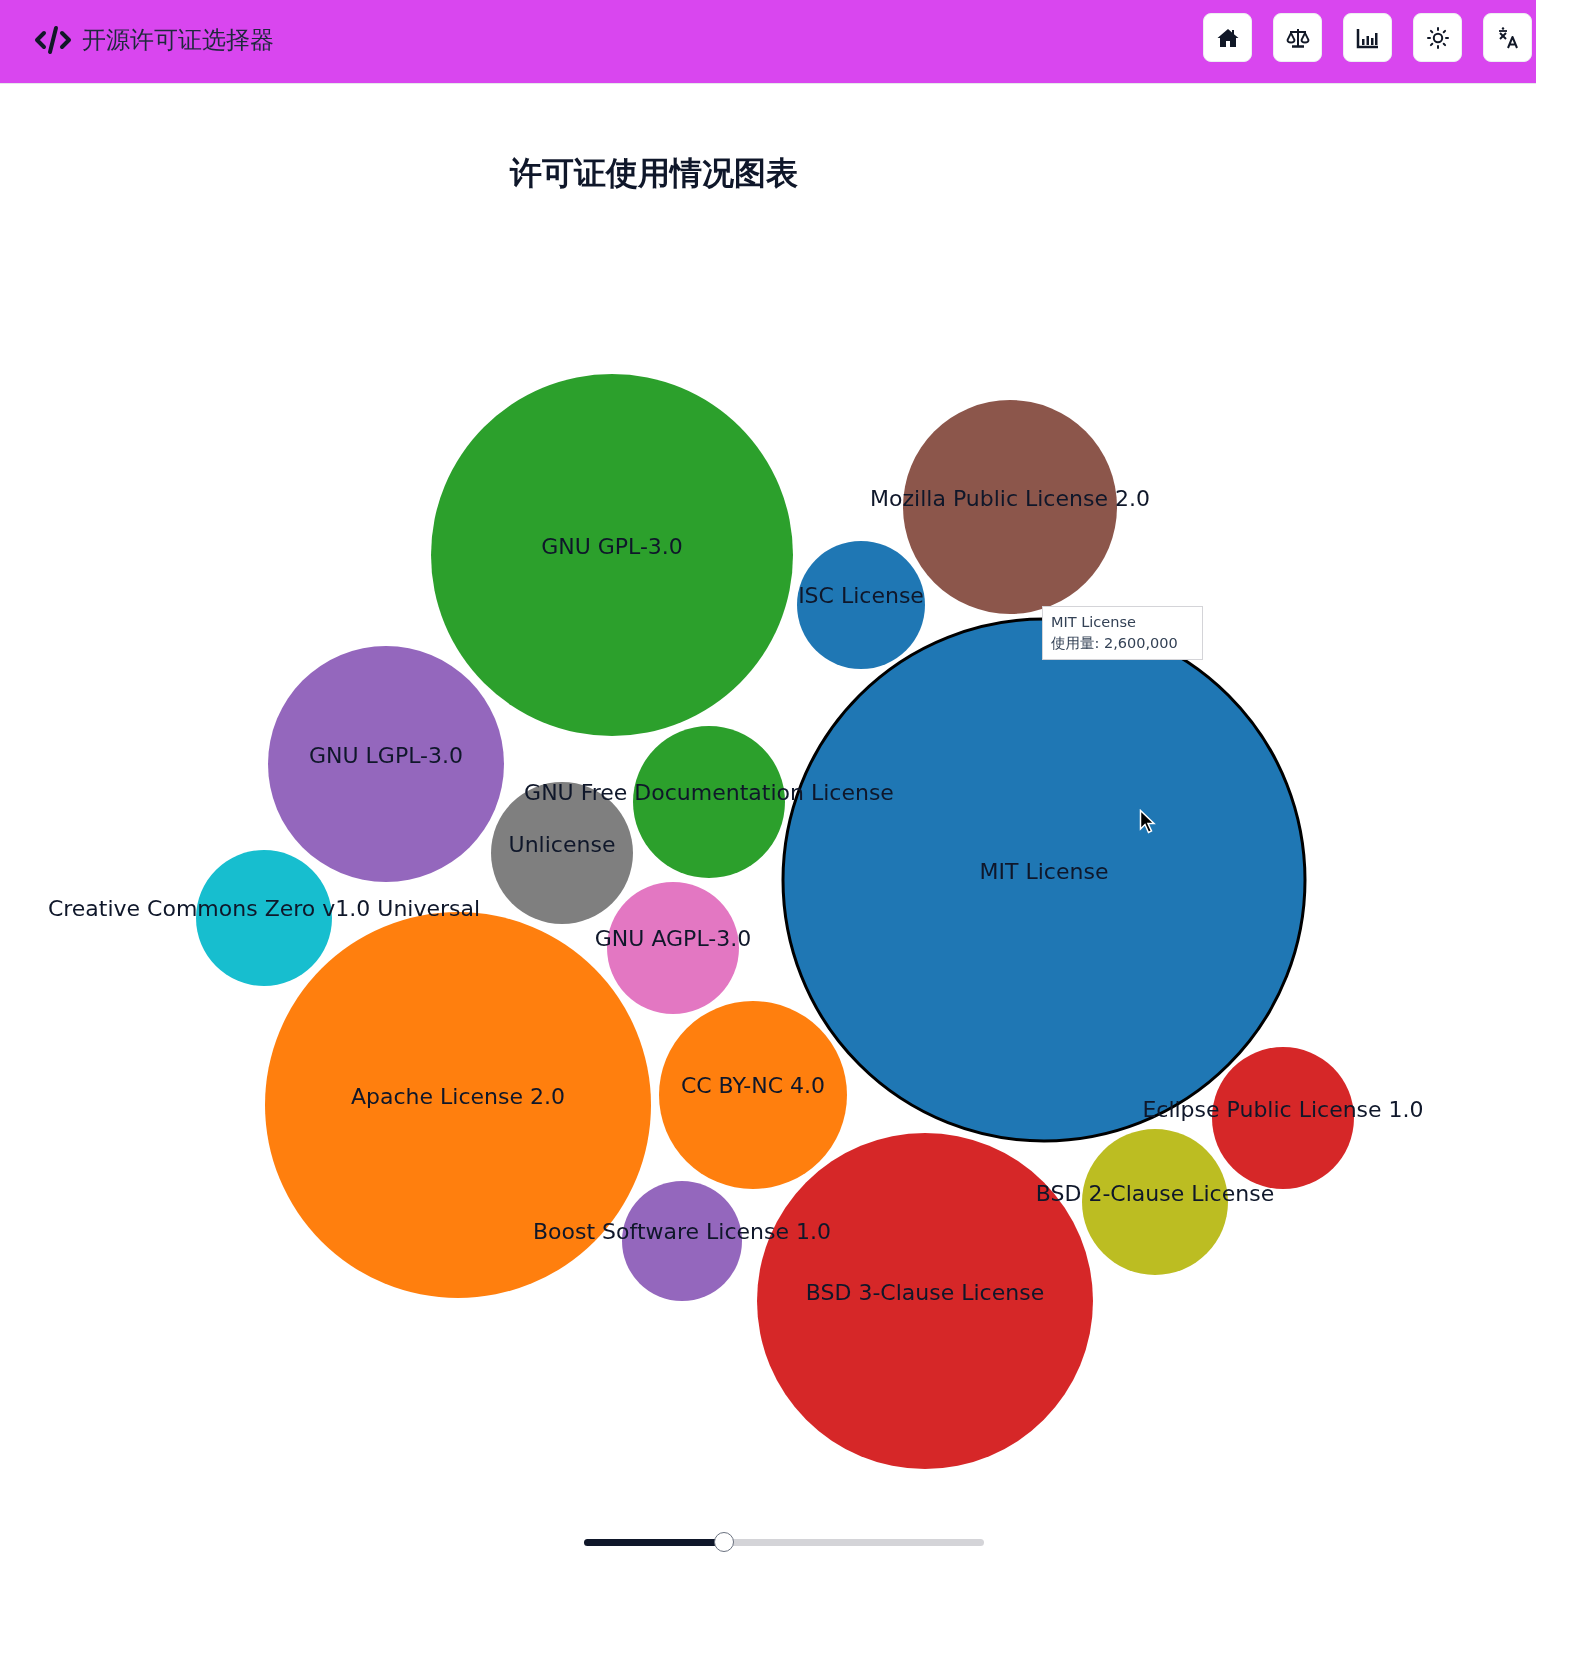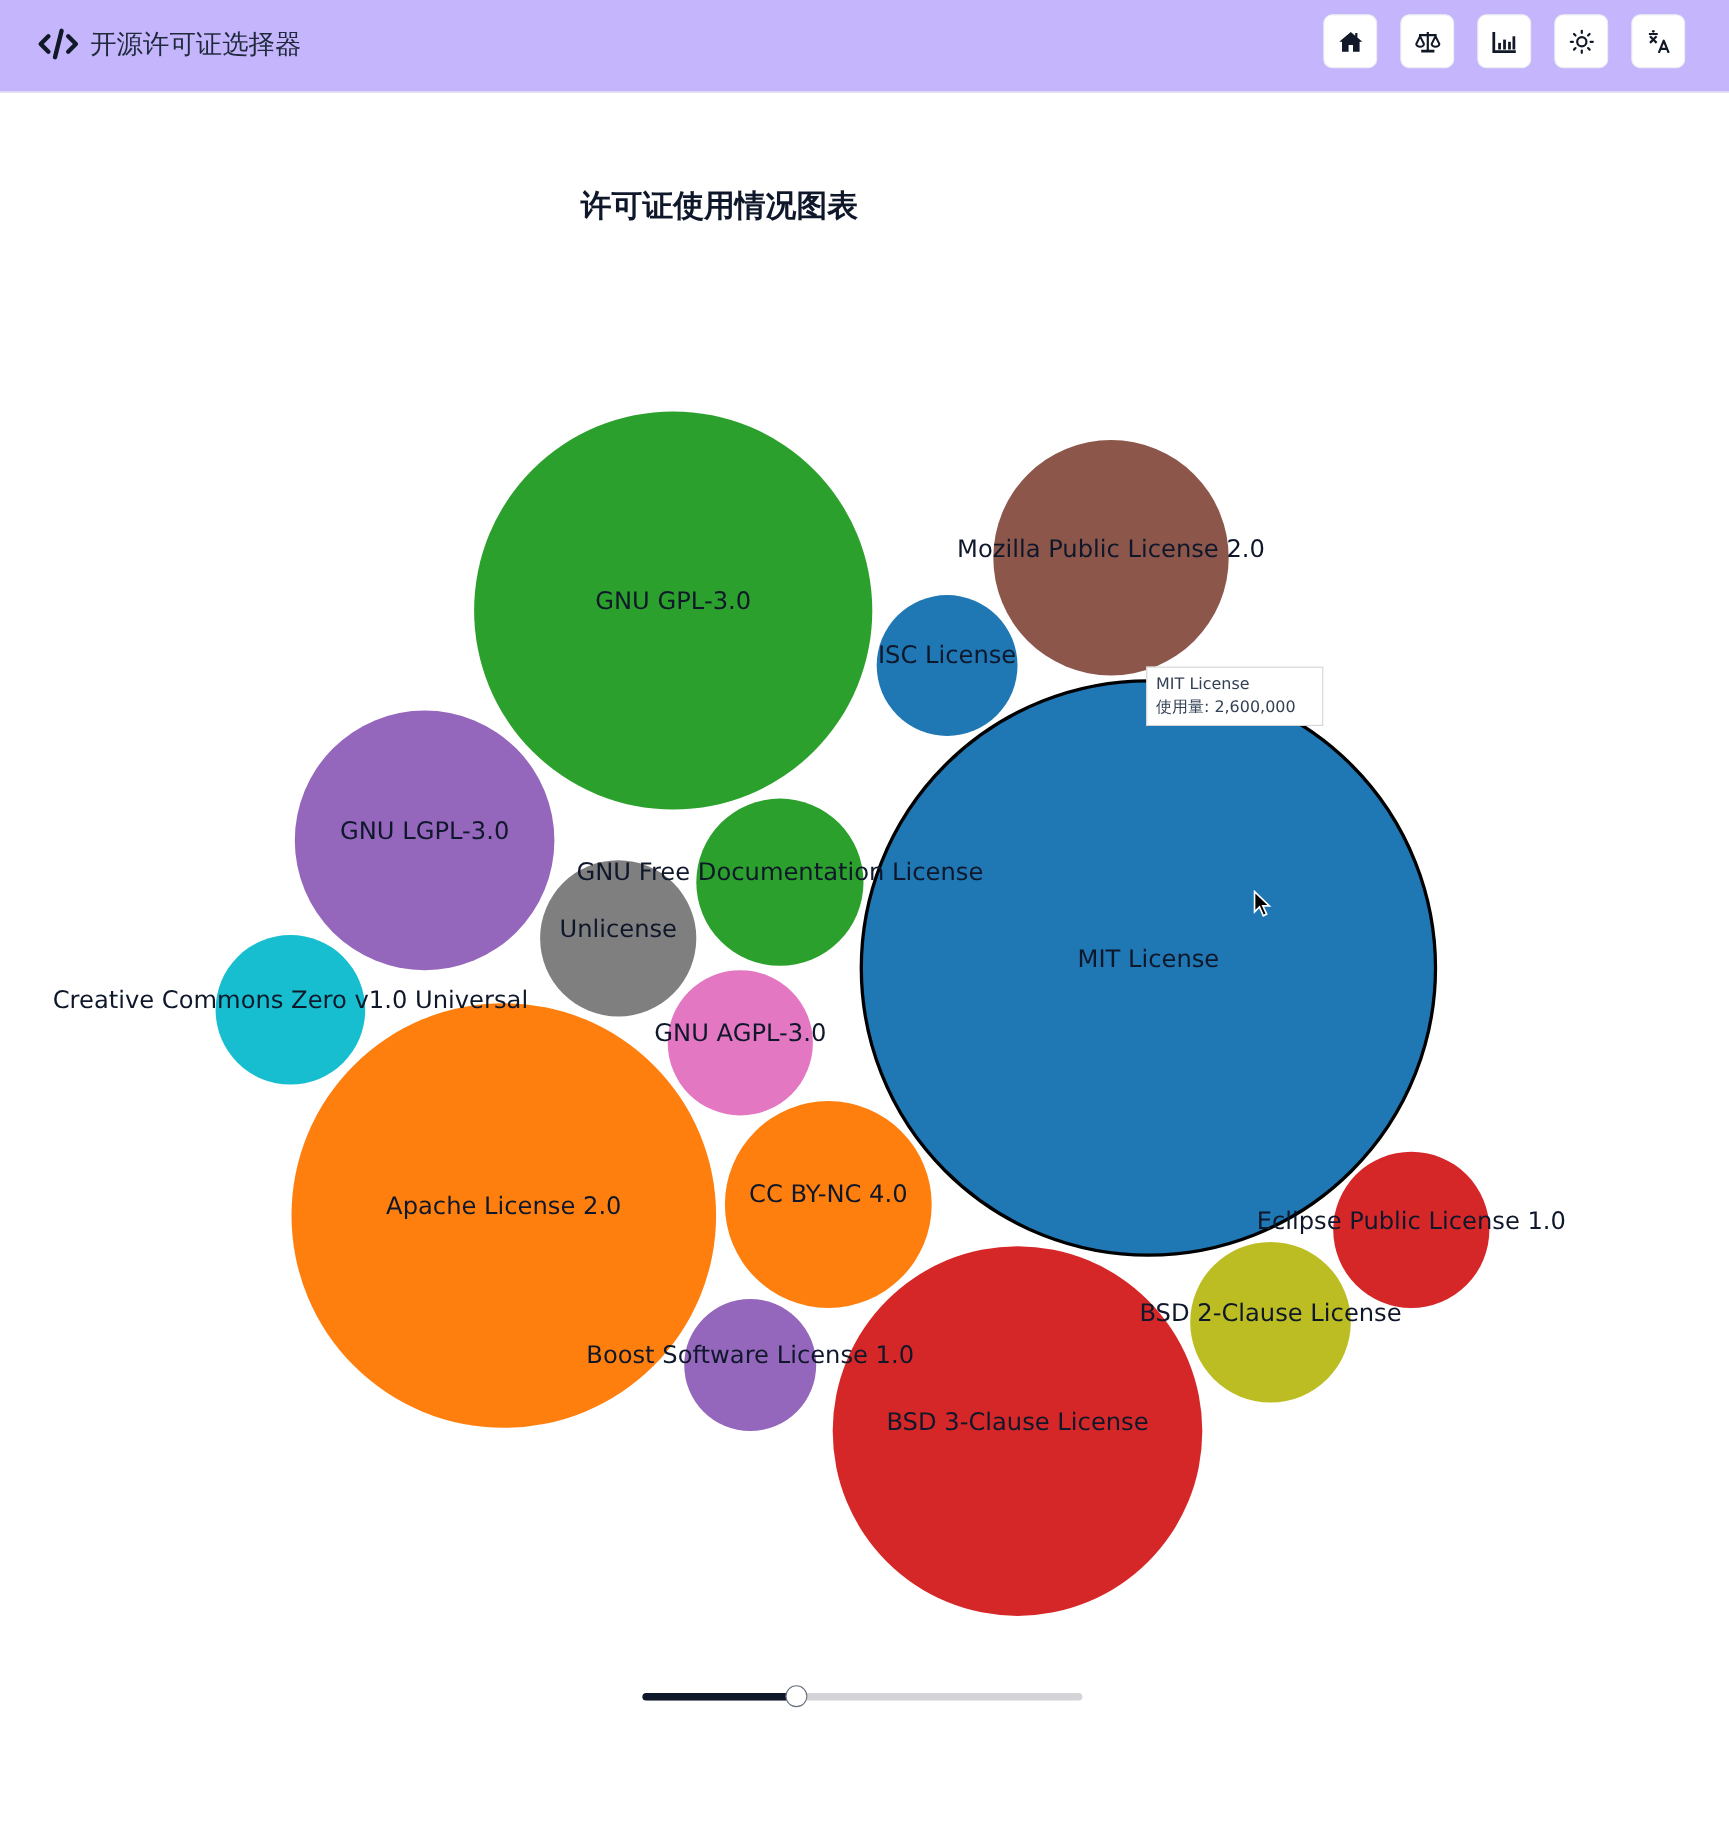--- a/index.html
+++ b/index.html
@@ -1,23 +1,23 @@
 <!DOCTYPE html>
 <html><head>
 <meta charset="utf-8">
 <style>
   html, body { margin:0; padding:0; background:#ffffff; }
   body { width:1572px; height:1670px; position:relative; overflow:hidden; font-family:"Liberation Sans", "DejaVu Sans", sans-serif; color:#0f172a; }
-  .header { position:absolute; left:0; top:0; width:1536px; height:83px; border-bottom:1px solid #e5e7eb; background:#c4b5fd;padding-left:36px; }
+  .header { position:absolute; left:0; top:0; width:1536px; height:83px; border-bottom:1px solid #e5e7eb; background:#d946ef; }
   .brand { position:absolute; left:34px; top:20px; height:40px; display:flex; align-items:center; gap:10px; }
   .brand svg { width:38px; height:30px; }
   .brand-title { font-size:24px; color:#1e293b; font-family:"DejaVu Sans", sans-serif; letter-spacing:0px; }
   .nav-btn { position:absolute; top:13px; width:49px; height:49px; border:1px solid #eceef1; border-radius:8px; background:#fff; display:flex; align-items:center; justify-content:center; box-sizing:border-box; cursor:pointer; }
   .nav-btn svg { width:24px; height:24px; }
-  .chart-title { position:absolute; left:0; width:1308px; top:152px; text-align:center; font-size:28px; font-weight:bold; color:#0f172a; font-family:"DejaVu Sans", sans-serif;margin-top:16px; }
+  .chart-title { position:absolute; left:0; width:1308px; top:152px; text-align:center; font-size:32px; font-weight:bold; color:#0f172a; font-family:"DejaVu Sans", sans-serif; }
   .chart-svg { position:absolute; left:0; top:0; width:1572px; height:1670px; }
   .bubble-label { font-family:"DejaVu Sans", sans-serif; font-size:22px; fill:#0f172a; text-anchor:middle; dominant-baseline:middle; }
   .tooltip { position:absolute; left:1042px; top:606px; width:161px; height:54px; background:#fff; border:1px solid #d4d4d8; box-sizing:border-box; padding:5px 8px; font-size:14.5px; color:#334155; line-height:21px; font-family:"DejaVu Sans", sans-serif; }
   .slider { position:absolute; left:584px; top:1532px; width:400px; height:20px; }
   .slider-track { position:absolute; left:0; top:7px; width:400px; height:7px; background:#d4d4d8; border-radius:4px; }
   .slider-fill { position:absolute; left:0; top:7px; height:7px; background:#0f172a; border-radius:4px; }
   .slider-thumb { position:absolute; top:0; width:20px; height:20px; border-radius:50%; background:#fff; border:1.5px solid #6b7280; box-sizing:border-box; cursor:pointer; }
   .cursor { position:absolute; left:1139px; top:809px; width:18px; height:26px; }
 </style>
 </head>

